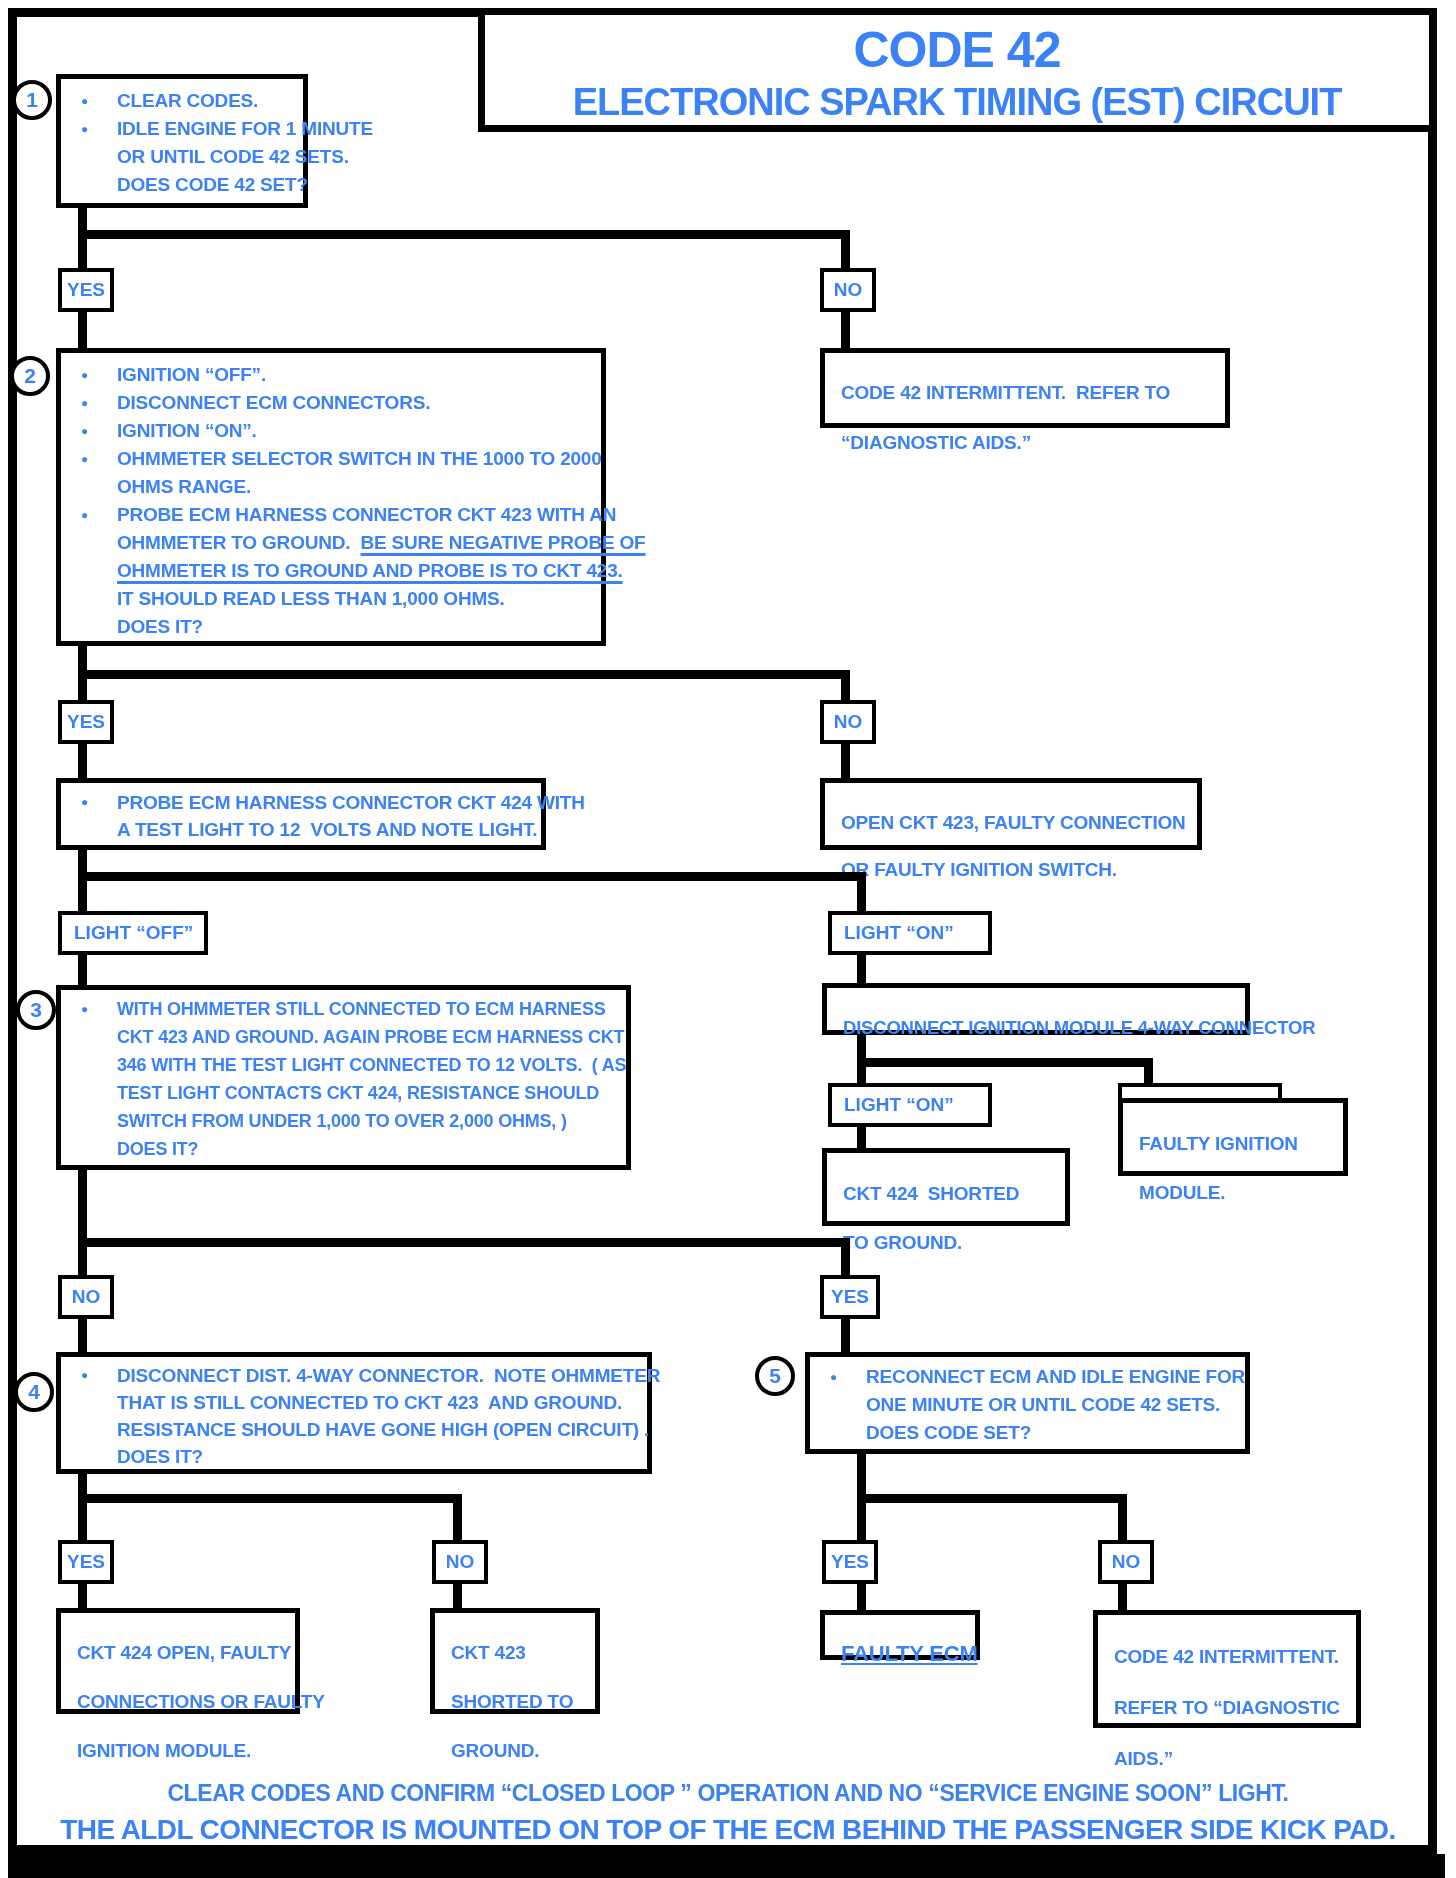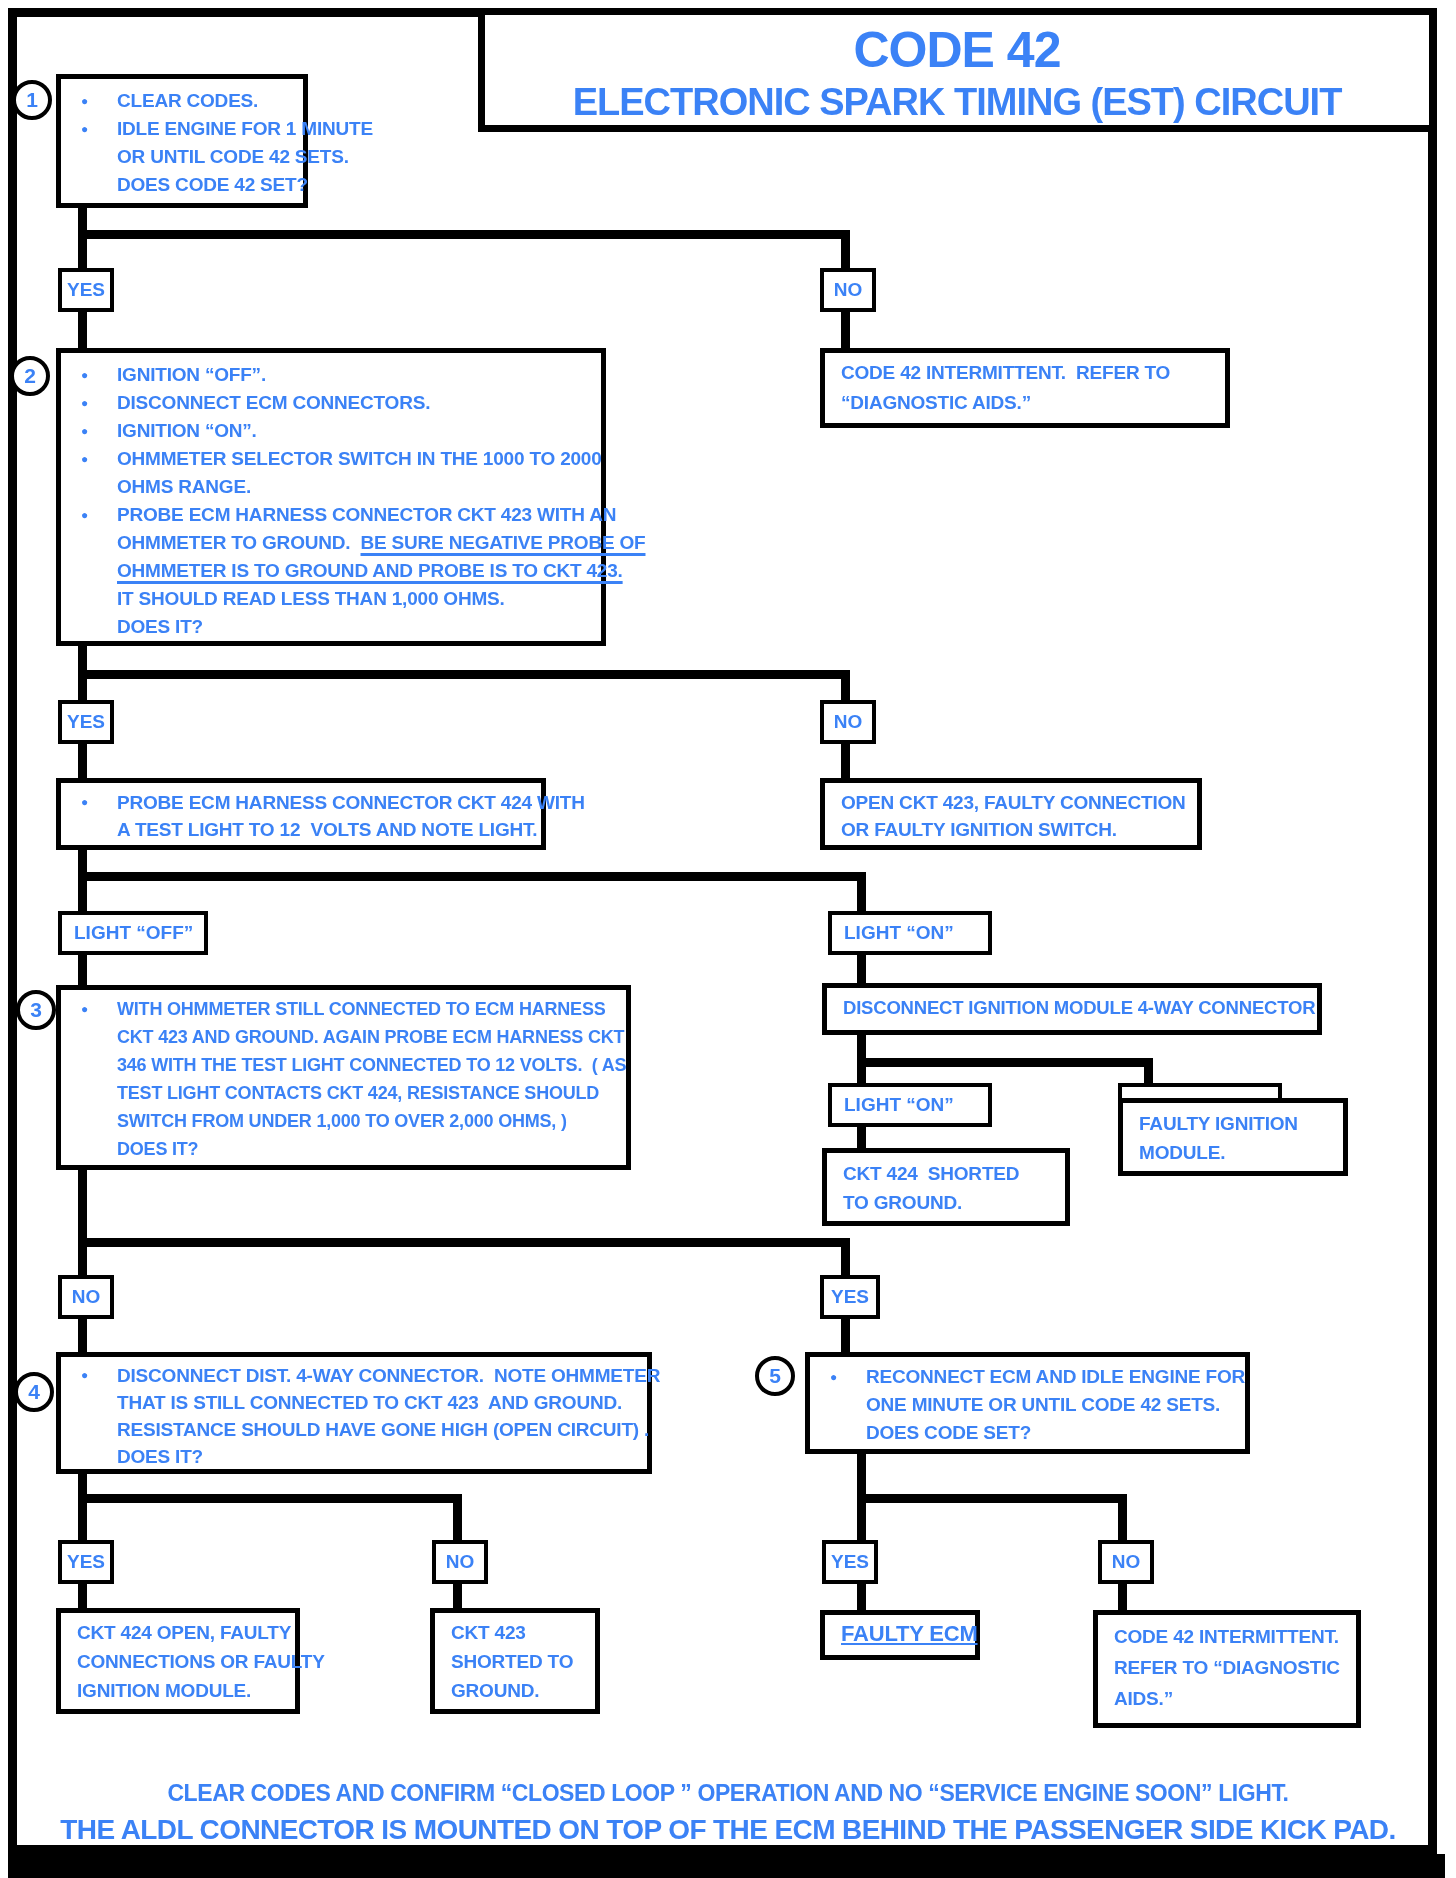--- a/index.html
+++ b/index.html
@@ -4,21 +4,21 @@
 <style>
   html,body{margin:0;padding:0;background:#e8e8e8;}
   .page{
     position:relative;width:1456px;height:1878px;background:#ffffff;
     font-family:"Liberation Sans", sans-serif;color:#3b82f6;overflow:hidden;
     -webkit-font-smoothing:antialiased;
   }
   .frame{position:absolute;left:8px;top:8px;width:1429px;height:1846px;border:9px solid #000;box-sizing:border-box;}
   .box{position:absolute;background:#fff;border:5px solid #000;box-sizing:border-box;font-weight:bold;letter-spacing:-0.2px;}
   .ln{position:relative;padding-left:56px;white-space:pre;}
-  .nb .ln{padding-left:16px;}
+  .nb .ln{padding-left:16px;margin-top:20px;}
   .blt{position:absolute;left:20px;top:0;font-size:12px;}
   .ul{text-decoration:underline;text-decoration-thickness:2.5px;text-underline-offset:4px;}
   .tag{position:absolute;background:#fff;border:4px solid #000;box-sizing:border-box;display:flex;align-items:center;justify-content:center;font-weight:bold;font-size:19px;letter-spacing:0;}
   .tag.lt{justify-content:flex-start;padding-left:12px;white-space:pre;}
   .circ{position:absolute;width:40px;height:40px;border:4px solid #000;border-radius:50%;box-sizing:border-box;background:#fff;display:flex;align-items:center;justify-content:center;font-weight:bold;font-size:21px;}
   .v{position:absolute;width:9px;background:#000;}
   .h{position:absolute;height:9px;background:#000;}
   .title{position:absolute;left:478px;top:8px;width:958px;height:124px;border:7px solid #000;box-sizing:border-box;background:#fff;text-align:center;font-weight:bold;}
   .t1{font-size:50px;letter-spacing:-1px;margin-top:6px;}
   .t2{font-size:38px;letter-spacing:-1px;margin-top:2px;}
@@ -118,21 +118,21 @@
     </div>
   <div class="box" style="left:56px;top:985px;width:575px;height:185px;font-size:18px;line-height:28px;padding-top:5px;">
     <div class="ln"><span class="blt">●</span><span>WITH OHMMETER STILL CONNECTED TO ECM HARNESS</span></div>
     <div class="ln"><span>CKT 423 AND GROUND. AGAIN PROBE ECM HARNESS CKT</span></div>
     <div class="ln"><span>346 WITH THE TEST LIGHT CONNECTED TO 12 VOLTS.  ( AS</span></div>
     <div class="ln"><span>TEST LIGHT CONTACTS CKT 424, RESISTANCE SHOULD</span></div>
     <div class="ln"><span>SWITCH FROM UNDER 1,000 TO OVER 2,000 OHMS, )</span></div>
     <div class="ln"><span>DOES IT?</span></div>
   </div>
 
-  <div class="box nb" style="left:822px;top:983px;width:500px;height:52px;font-size:18.5px;line-height:40px;">
+  <div class="box nb" style="left:822px;top:983px;width:428px;height:52px;font-size:18.5px;line-height:40px;">
     <div class="ln"><span>DISCONNECT IGNITION MODULE 4-WAY CONNECTOR</span></div>
   </div>
 
   <div class="v" style="left:857px;top:1035px;height:25px;"></div>
   <div class="h" style="left:857px;top:1058px;width:296px;"></div>
   <div class="v" style="left:857px;top:1067px;height:16px;"></div>
   <div class="v" style="left:1144px;top:1067px;height:16px;"></div>
   <div class="tag lt" style="left:828px;top:1083px;width:164px;height:44px;"><span>LIGHT “ON”</span></div>
   <div class="tag lt" style="left:1118px;top:1083px;width:164px;height:44px;"><span>LIGHT “OFF”</span></div>
   <div class="v" style="left:857px;top:1127px;height:21px;"></div>

